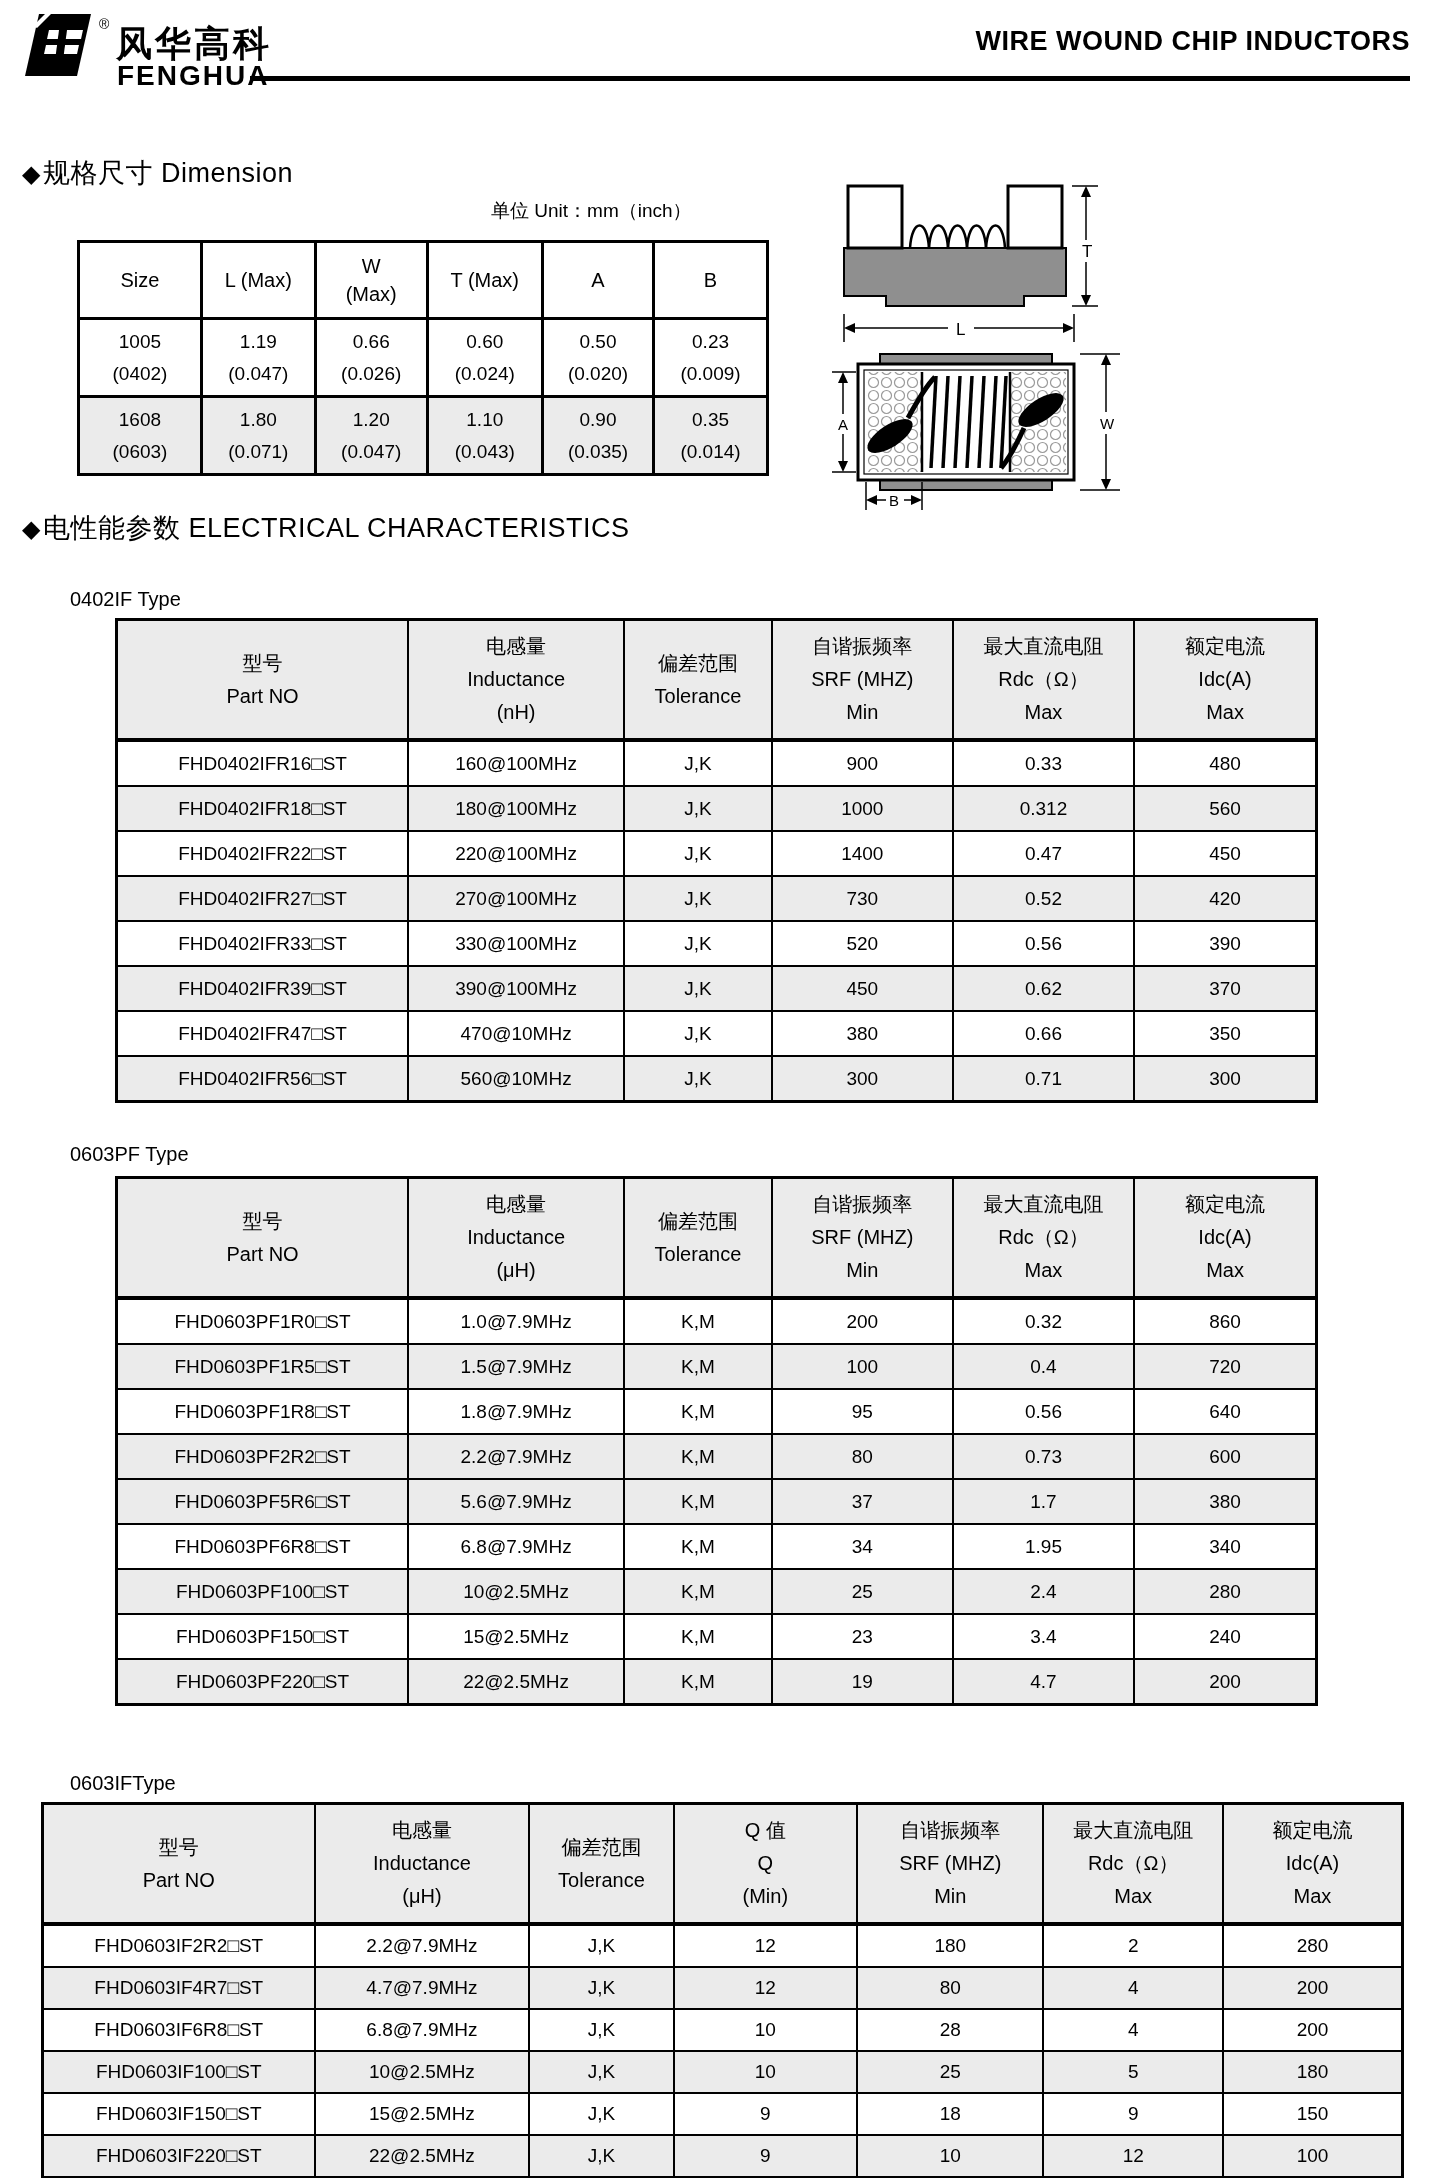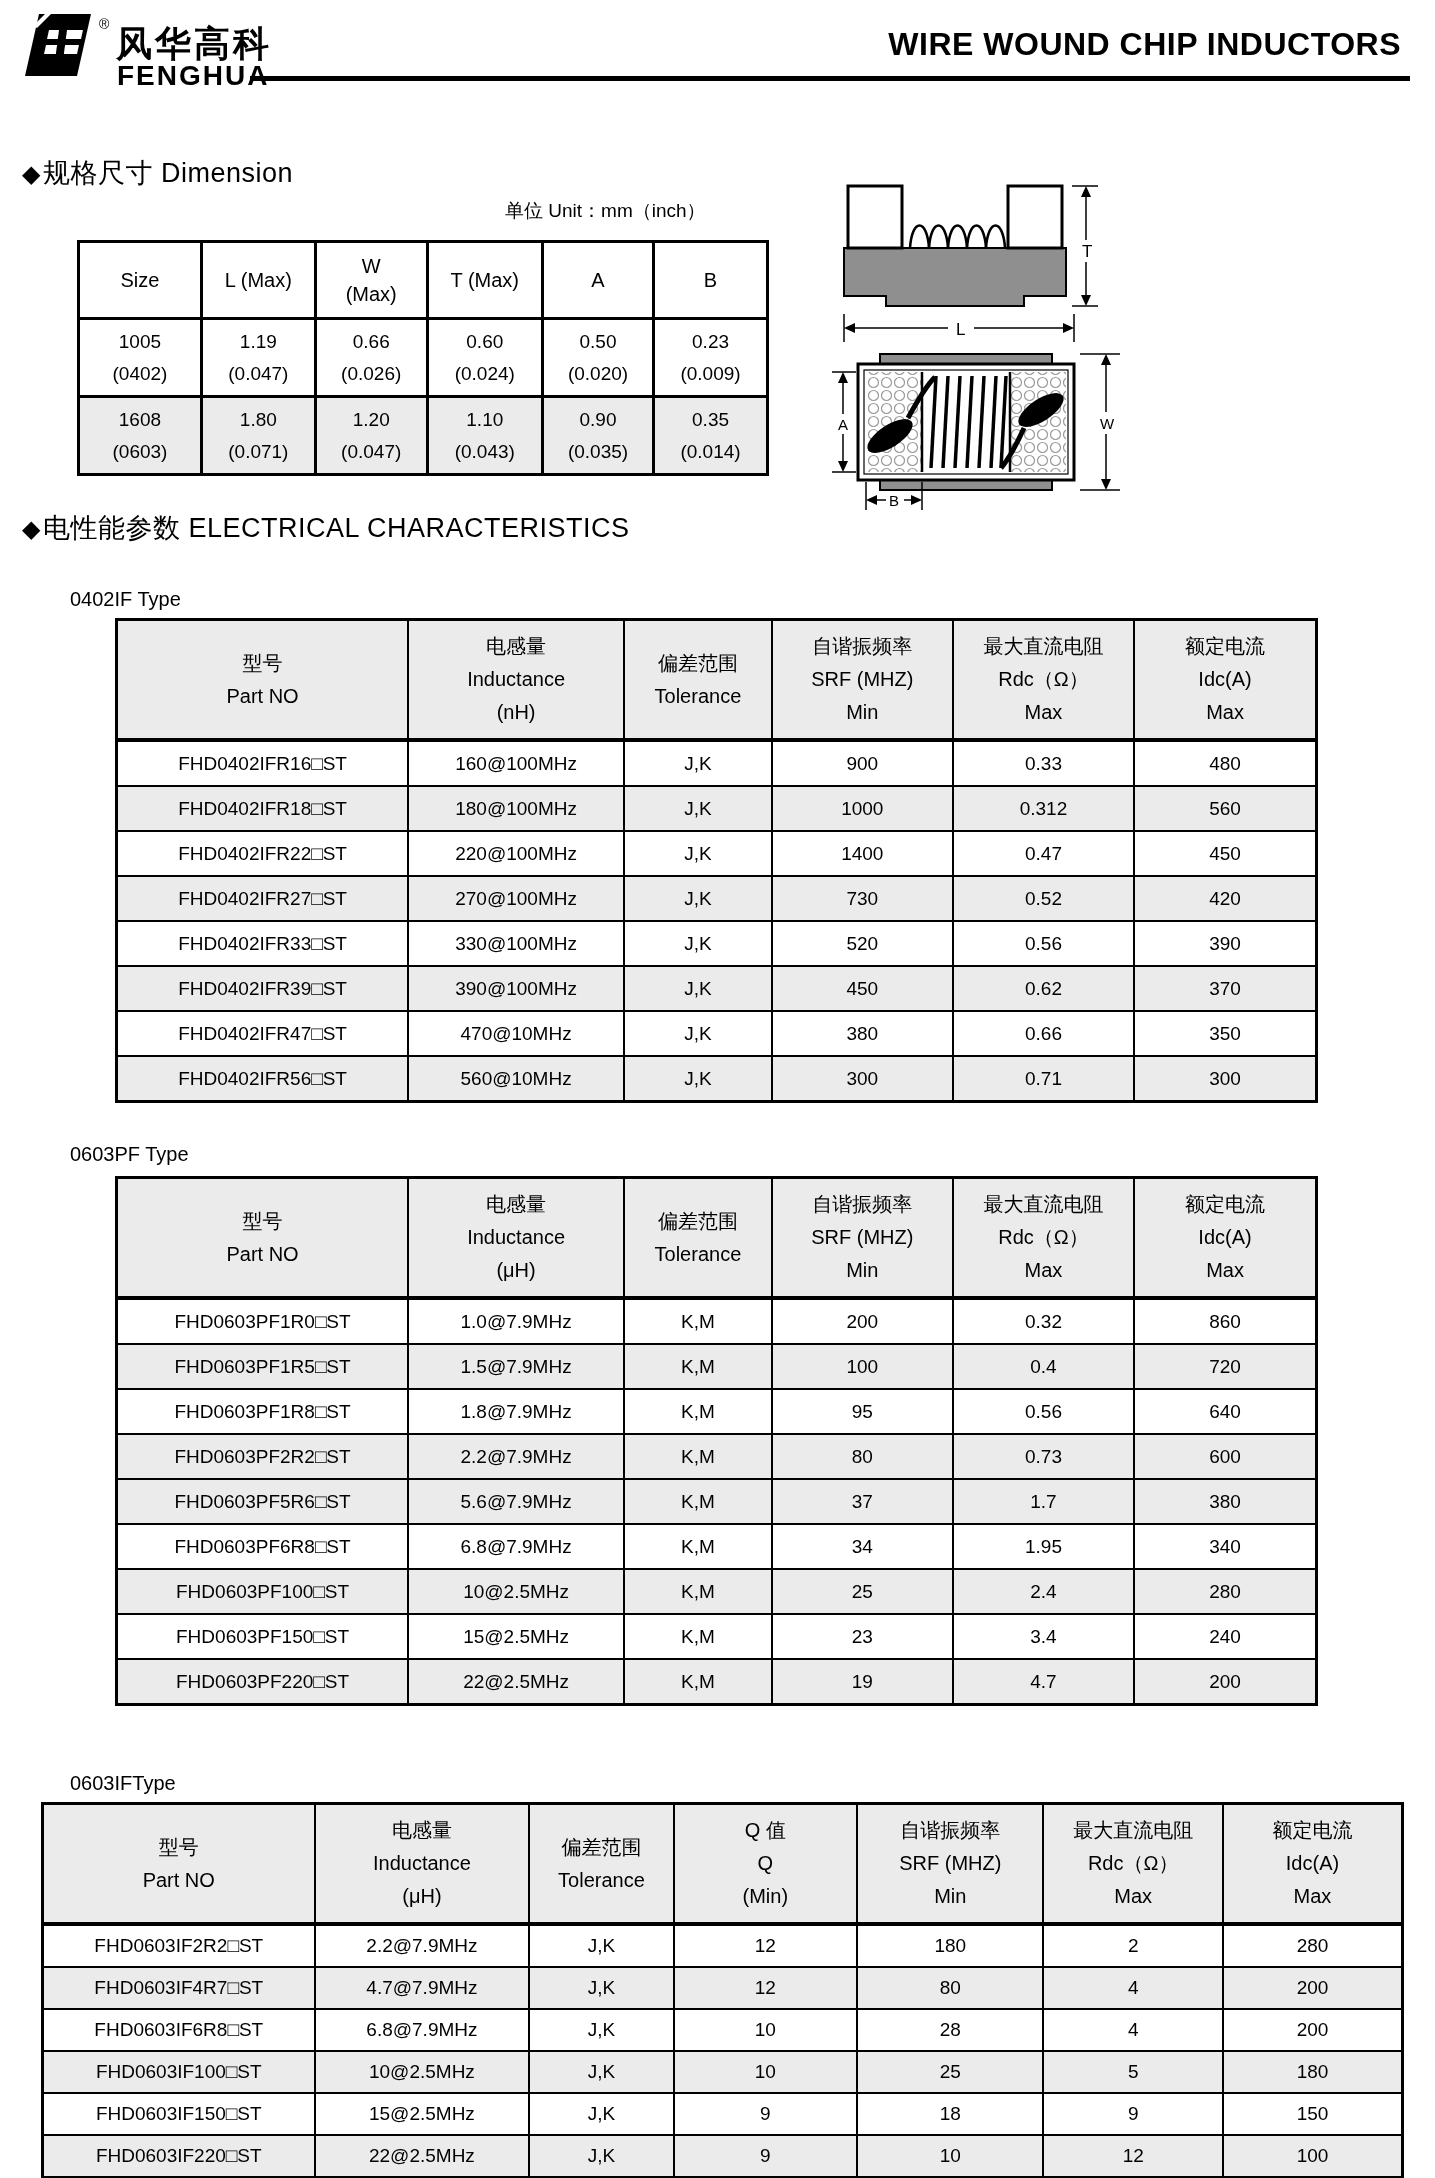--- a/index.html
+++ b/index.html
@@ -4,29 +4,29 @@
 <style>
   html,body{margin:0;padding:0;background:#fff;}
   .sheet{position:relative;width:1435px;height:2178px;background:#fff;color:#000;
          font-family:"Liberation Sans",sans-serif;overflow:hidden;}
 
   
   .logo-mark{position:absolute;left:25px;top:12px;width:74px;height:66px;}
   .reg-mark{position:absolute;left:99px;top:16px;font-size:14px;}
   .brand-cn{position:absolute;left:116px;top:20px;font-size:36px;font-weight:700;letter-spacing:3px;}
   .brand-en{position:absolute;left:117px;top:60px;font-size:28px;font-weight:700;letter-spacing:2px;}
-  .doc-title{position:absolute;right:34px;top:26px;font-size:32px;font-weight:700;letter-spacing:.5px;}
+  .doc-title{position:absolute;right:25px;top:26px;font-size:27px;font-weight:700;letter-spacing:.5px;}
   .header-rule{position:absolute;left:250px;top:76px;width:1160px;height:5px;background:#000;}
 
   
   .sec-heading{position:absolute;left:22px;font-size:27px;font-weight:400;letter-spacing:.5px;}
   .sec-heading .diamond{font-size:24px;margin-right:2px;}
   #dim-heading{top:155px;}
   #elec-heading{top:510px;text-align:center;}
-  .unit-note{position:absolute;left:505px;top:198px;font-size:19px;}
+  .unit-note{position:absolute;left:491px;top:198px;font-size:19px;}
   .type-label{position:absolute;left:70px;font-size:20px;}
   #label-t0{top:588px;} #label-t1{top:1143px;} #label-t2{top:1772px;}
 
   
   table.spec{border-collapse:collapse;table-layout:fixed;position:absolute;border:3px solid #000;}
   table.spec th,table.spec td{border:2px solid #000;text-align:center;vertical-align:middle;padding:0;overflow:hidden;}
   table.spec thead th{background:#ebebeb;font-weight:400;font-size:20px;border-bottom:4px solid #000;padding:9px 0;}
   table.spec thead th div{line-height:33px;}
   table.spec tbody td{font-size:19px;}
   table.spec tbody tr.alt{background:#ebebeb;}

